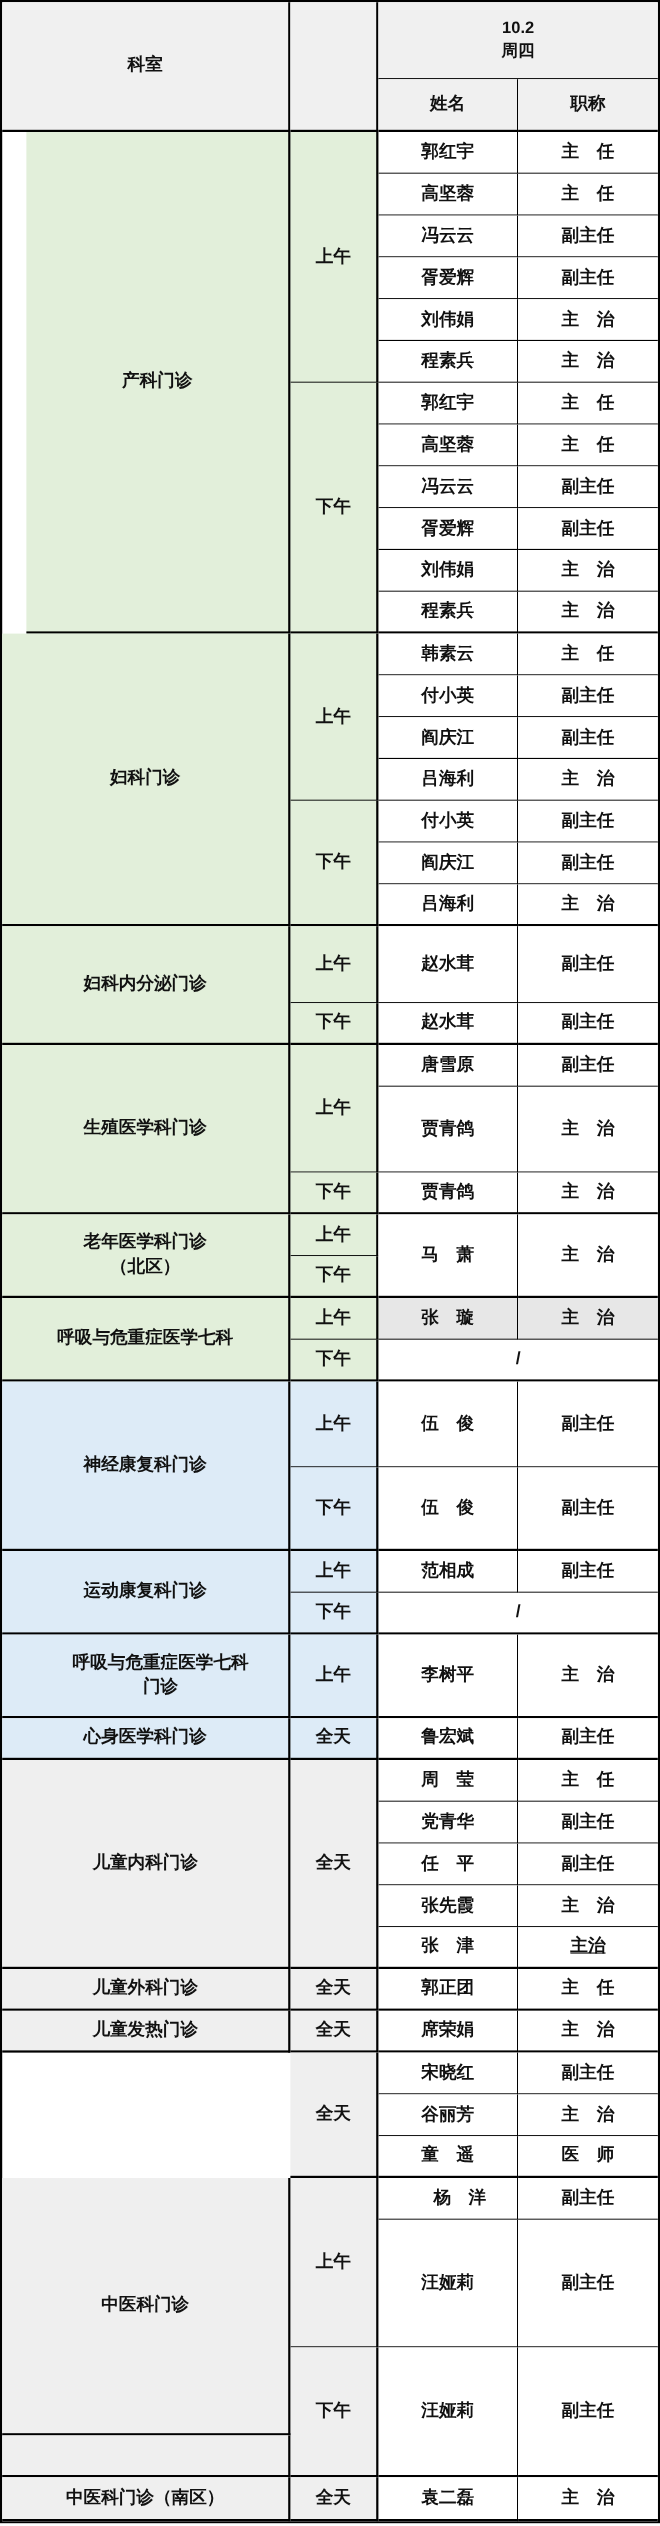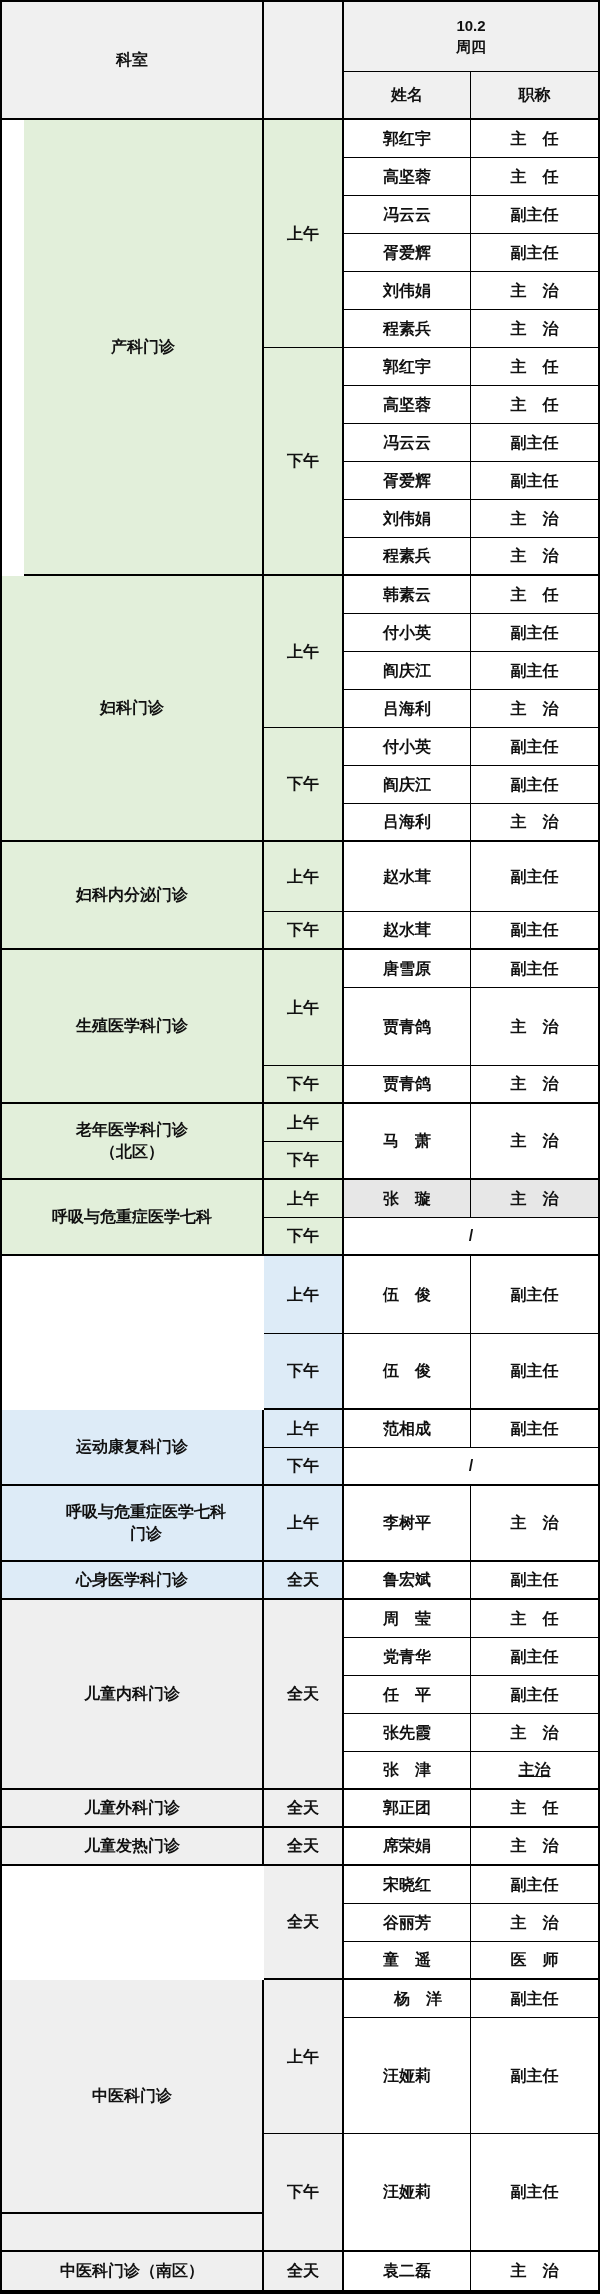--- a/index.html
+++ b/index.html
@@ -119,20 +119,21 @@
     <div class="cell bg-green br2" style="grid-area: 29 / 2 / 30 / 3;">上午</div>
     <div class="cell brn bb2" style="grid-area: 30 / 3 / 31 / 5;">/</div>
     <div class="cell bg-green br2 bb2" style="grid-area: 30 / 2 / 31 / 3;">下午</div>
     <div class="cell bg-green br2 pre bb2" style="grid-area: 29 / 1 / 31 / 2;">呼吸与危重症医学七科</div>
     <div class="cell" style="grid-area: 31 / 3 / 32 / 4;">伍　俊</div>
     <div class="cell brn" style="grid-area: 31 / 4 / 32 / 5;">副主任</div>
     <div class="cell bg-blue br2" style="grid-area: 31 / 2 / 32 / 3;">上午</div>
     <div class="cell bb2" style="grid-area: 32 / 3 / 33 / 4;">伍　俊</div>
     <div class="cell brn bb2" style="grid-area: 32 / 4 / 33 / 5;">副主任</div>
     <div class="cell bg-blue br2 bb2" style="grid-area: 32 / 2 / 33 / 3;">下午</div>
+    <div class="cell bg-blue br2 pre bb2" style="grid-area: 31 / 1 / 33 / 2;">神经康复科门诊</div>
     <div class="cell" style="grid-area: 33 / 3 / 34 / 4;">范相成</div>
     <div class="cell brn" style="grid-area: 33 / 4 / 34 / 5;">副主任</div>
     <div class="cell bg-blue br2" style="grid-area: 33 / 2 / 34 / 3;">上午</div>
     <div class="cell brn bb2" style="grid-area: 34 / 3 / 35 / 5;">/</div>
     <div class="cell bg-blue br2 bb2" style="grid-area: 34 / 2 / 35 / 3;">下午</div>
     <div class="cell bg-blue br2 pre bb2" style="grid-area: 33 / 1 / 35 / 2;">运动康复科门诊</div>
     <div class="cell bb2" style="grid-area: 35 / 3 / 36 / 4;">李树平</div>
     <div class="cell brn bb2" style="grid-area: 35 / 4 / 36 / 5;">主　治</div>
     <div class="cell bg-blue br2 bb2" style="grid-area: 35 / 2 / 36 / 3;">上午</div>
     <div class="cell bg-blue br2 pre bb2" style="grid-area: 35 / 1 / 36 / 2; padding-left: 28px;">呼吸与危重症医学七科

